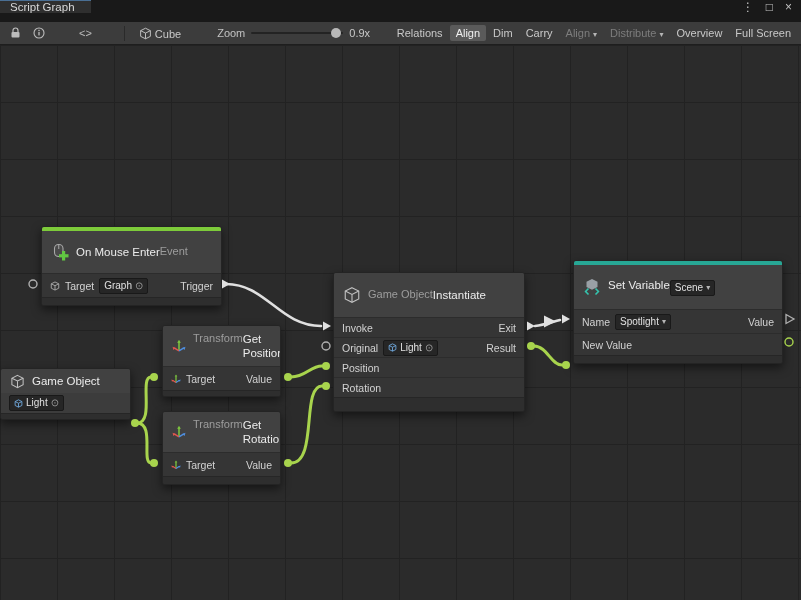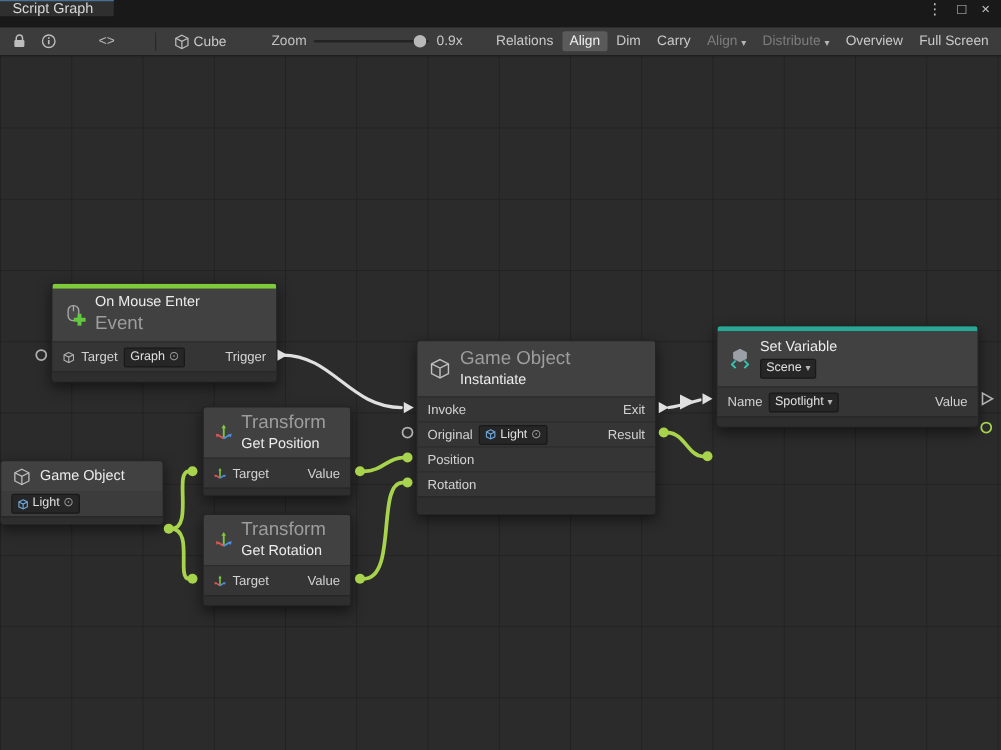--- a/index.html
+++ b/index.html
@@ -26,23 +26,23 @@
 
   
   .canvas{position:absolute;left:0;top:45px;width:801px;height:555px;background-color:#2b2b2b;
     background-image:linear-gradient(#222222 1px,transparent 1px),linear-gradient(90deg,#222222 1px,transparent 1px);
     background-size:57px 57px;background-position:0 0;overflow:hidden}
 
   
   .node{position:absolute;background:#3a3a3a;border:1px solid #242424;border-radius:3px;box-shadow:0 4px 10px rgba(0,0,0,.5);font-size:11px;overflow:hidden}
   .accent{width:100%}
   .header{display:flex;align-items:center;gap:7px;padding:0 9px;background:#414141}
-  .titles{display:flex;flex-direction:column;justify-content:center;line-height:1.25}
+  .titles{display:flex;flex-direction:row;justify-content:center;line-height:1.25}
   .title{font-size:11.5px;color:#ececec}
-  .subtitle{font-size:15px;color:#9d9d9d}
+  .subtitle{font-size:11px;color:#9d9d9d}
   .row{display:flex;align-items:center;gap:5px;padding:0 8px;background:#353535;border-top:1px solid #2c2c2c;white-space:nowrap}
   .row .right{margin-left:auto}
   .footer{background:#2e2e2e;border-top:1px solid #262626}
   .plabel{color:#d2d2d2;font-size:10.5px}
   .chip{display:inline-flex;align-items:center;gap:3px;background:#262626;border:1px solid #191919;border-radius:2px;padding:1px 4px;font-size:10px;color:#e0e0e0;line-height:1.2}
   .picker{color:#9a9a9a;font-size:10px}
   .ddarrow{color:#b5b5b5;font-size:8px}
   .nicon{display:flex;align-items:center;justify-content:center}
 
   
@@ -301,20 +301,23 @@
         </div>
       </div>
       <div class="row" style="height:24px">
         <span class="plabel">Name</span>
         <span class="chip">
           <span>Spotlight</span>
           <span class="ddarrow">▾</span>
         </span>
         <span class="plabel right">Value</span>
       </div>
+      <div class="row" style="height:22px">
+        <span class="plabel">New Value</span>
+      </div>
       <div class="footer" style="height:8px"></div>
     </div>
 
     <svg class="wirelayer" viewBox="0 0 801 555">
 
       <path class="wire" d="M226,239 C266,239 280,281 321,281" stroke="#e0e0e0" stroke-width="2.6"></path>
       <path class="wire" d="M535,281 C544,280 552,277 560,275" stroke="#e0e0e0" stroke-width="2.6"></path>
       <polygon points="544,270.5 556,276.5 544,282.5" fill="#e0e0e0"></polygon>
 
       <path class="wire" d="M137,378 C155,378 139,332 151,332" stroke="#a8d44d" stroke-width="3"></path>

